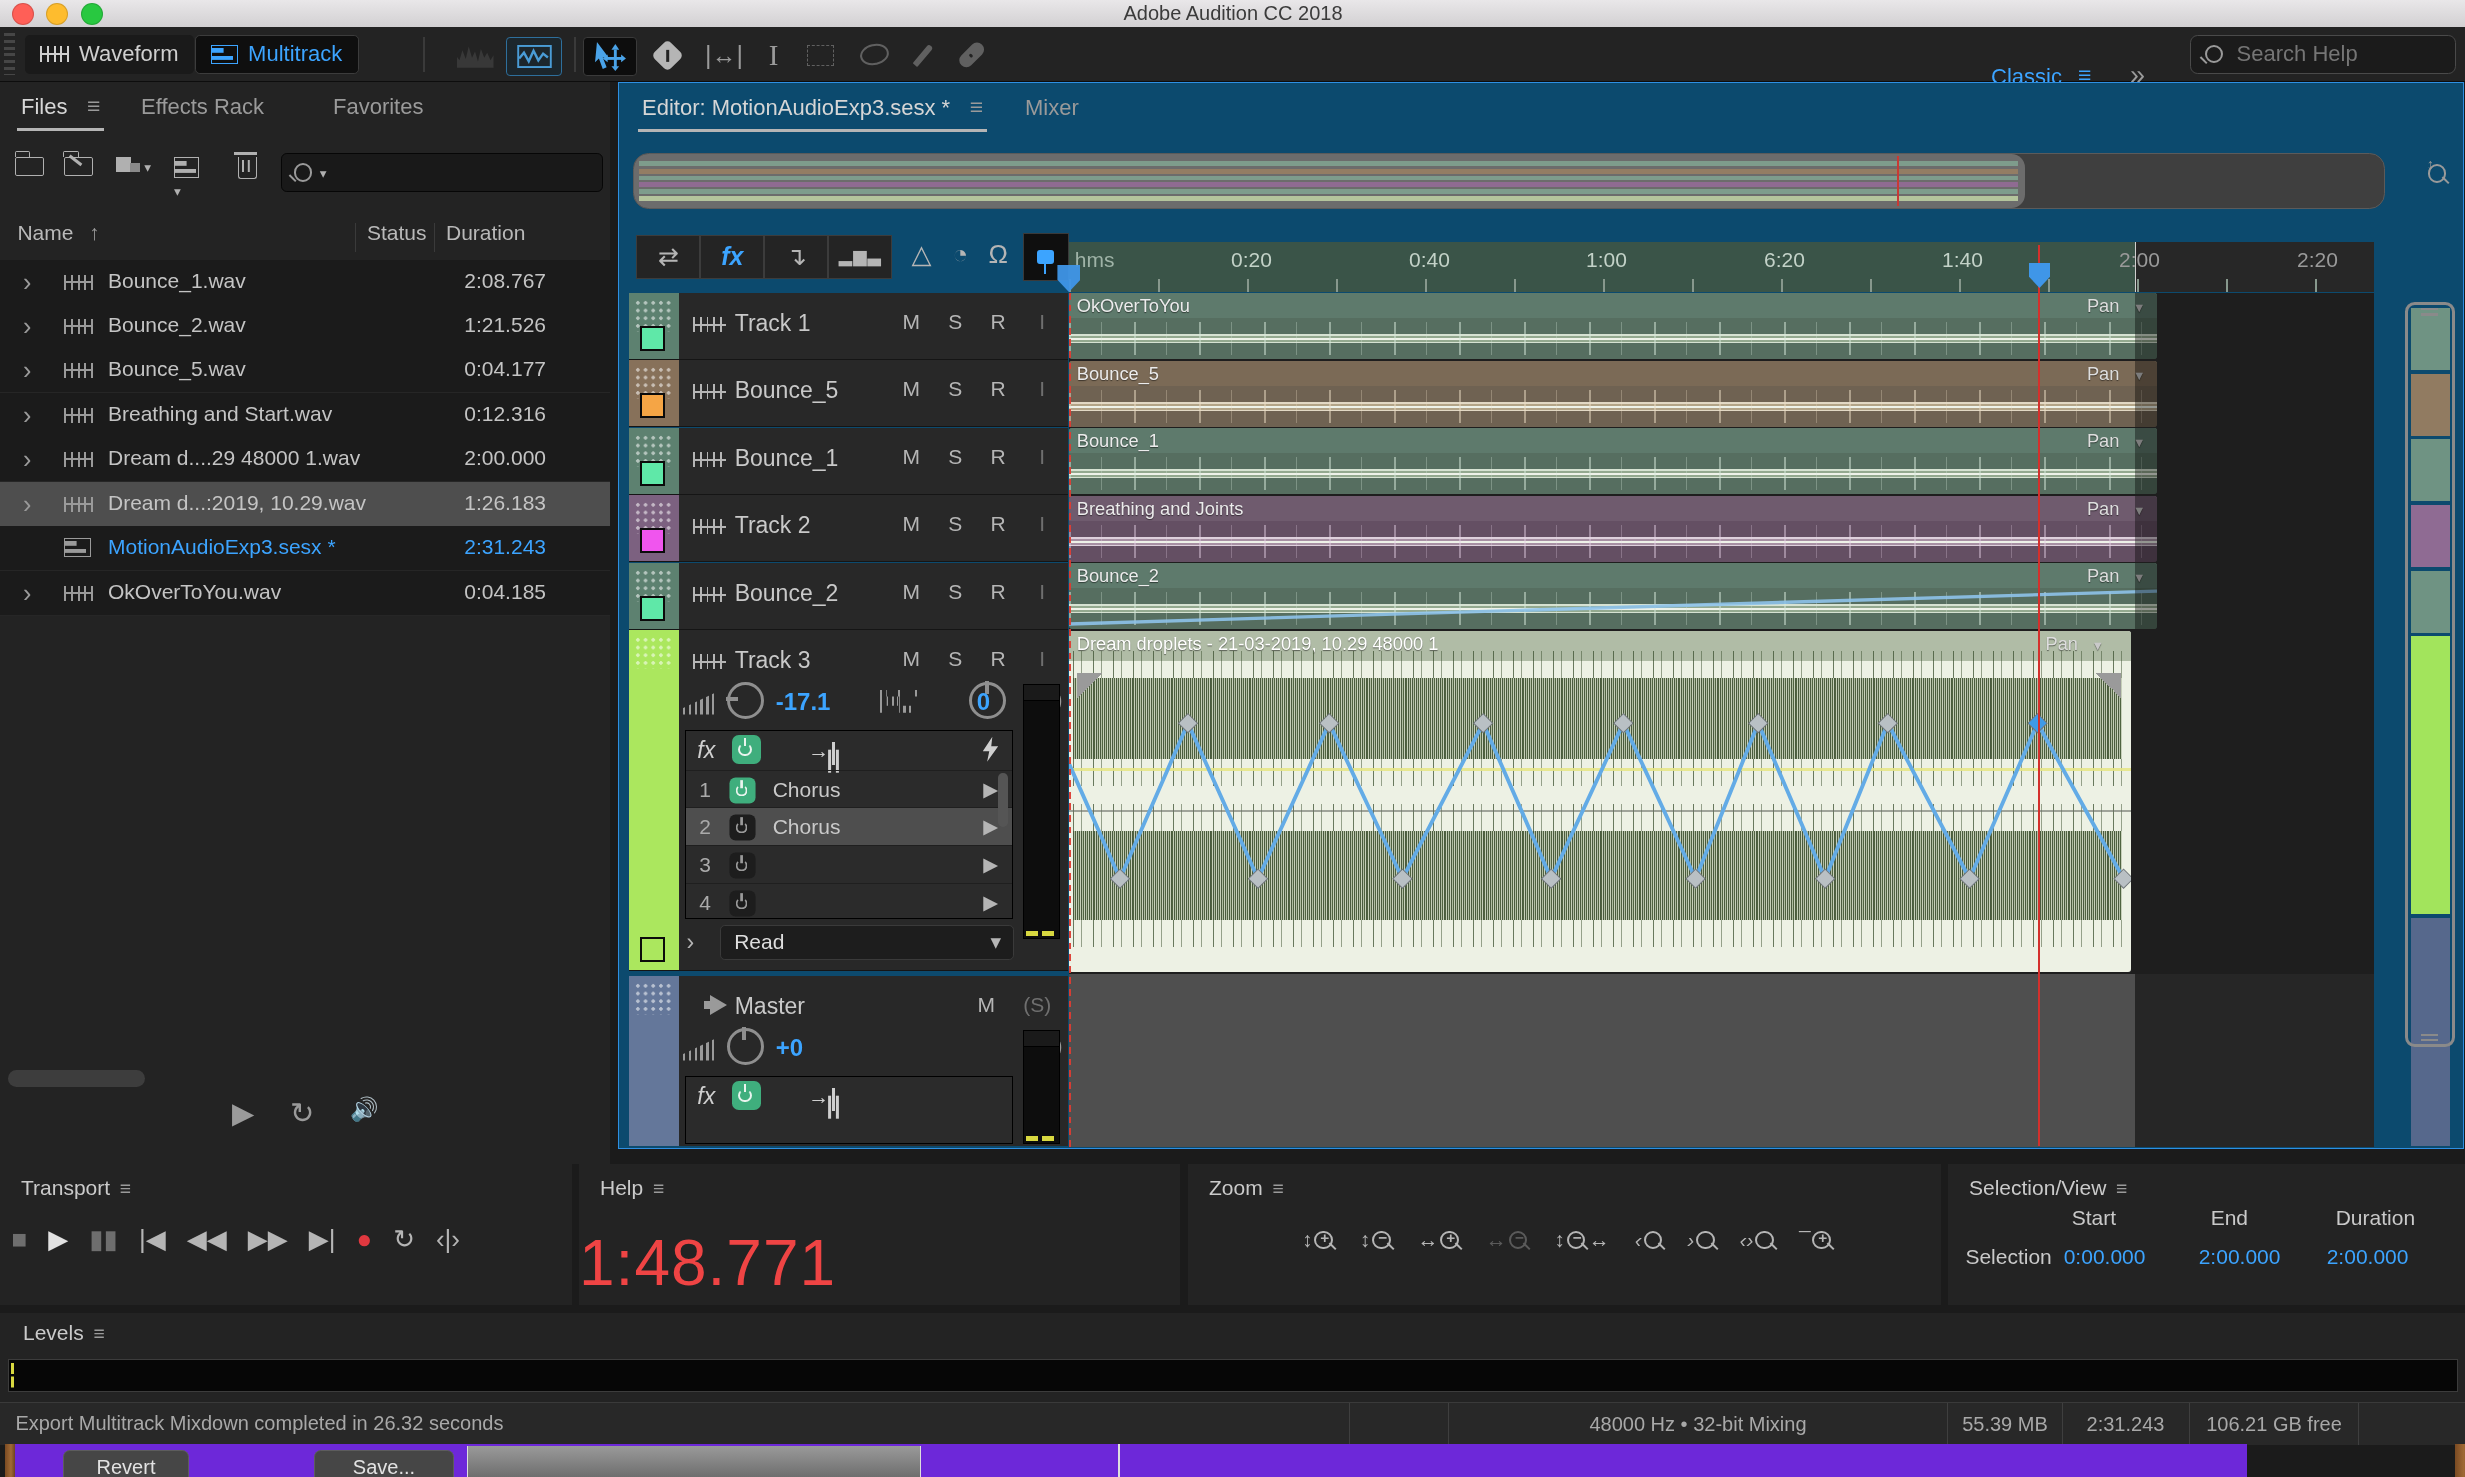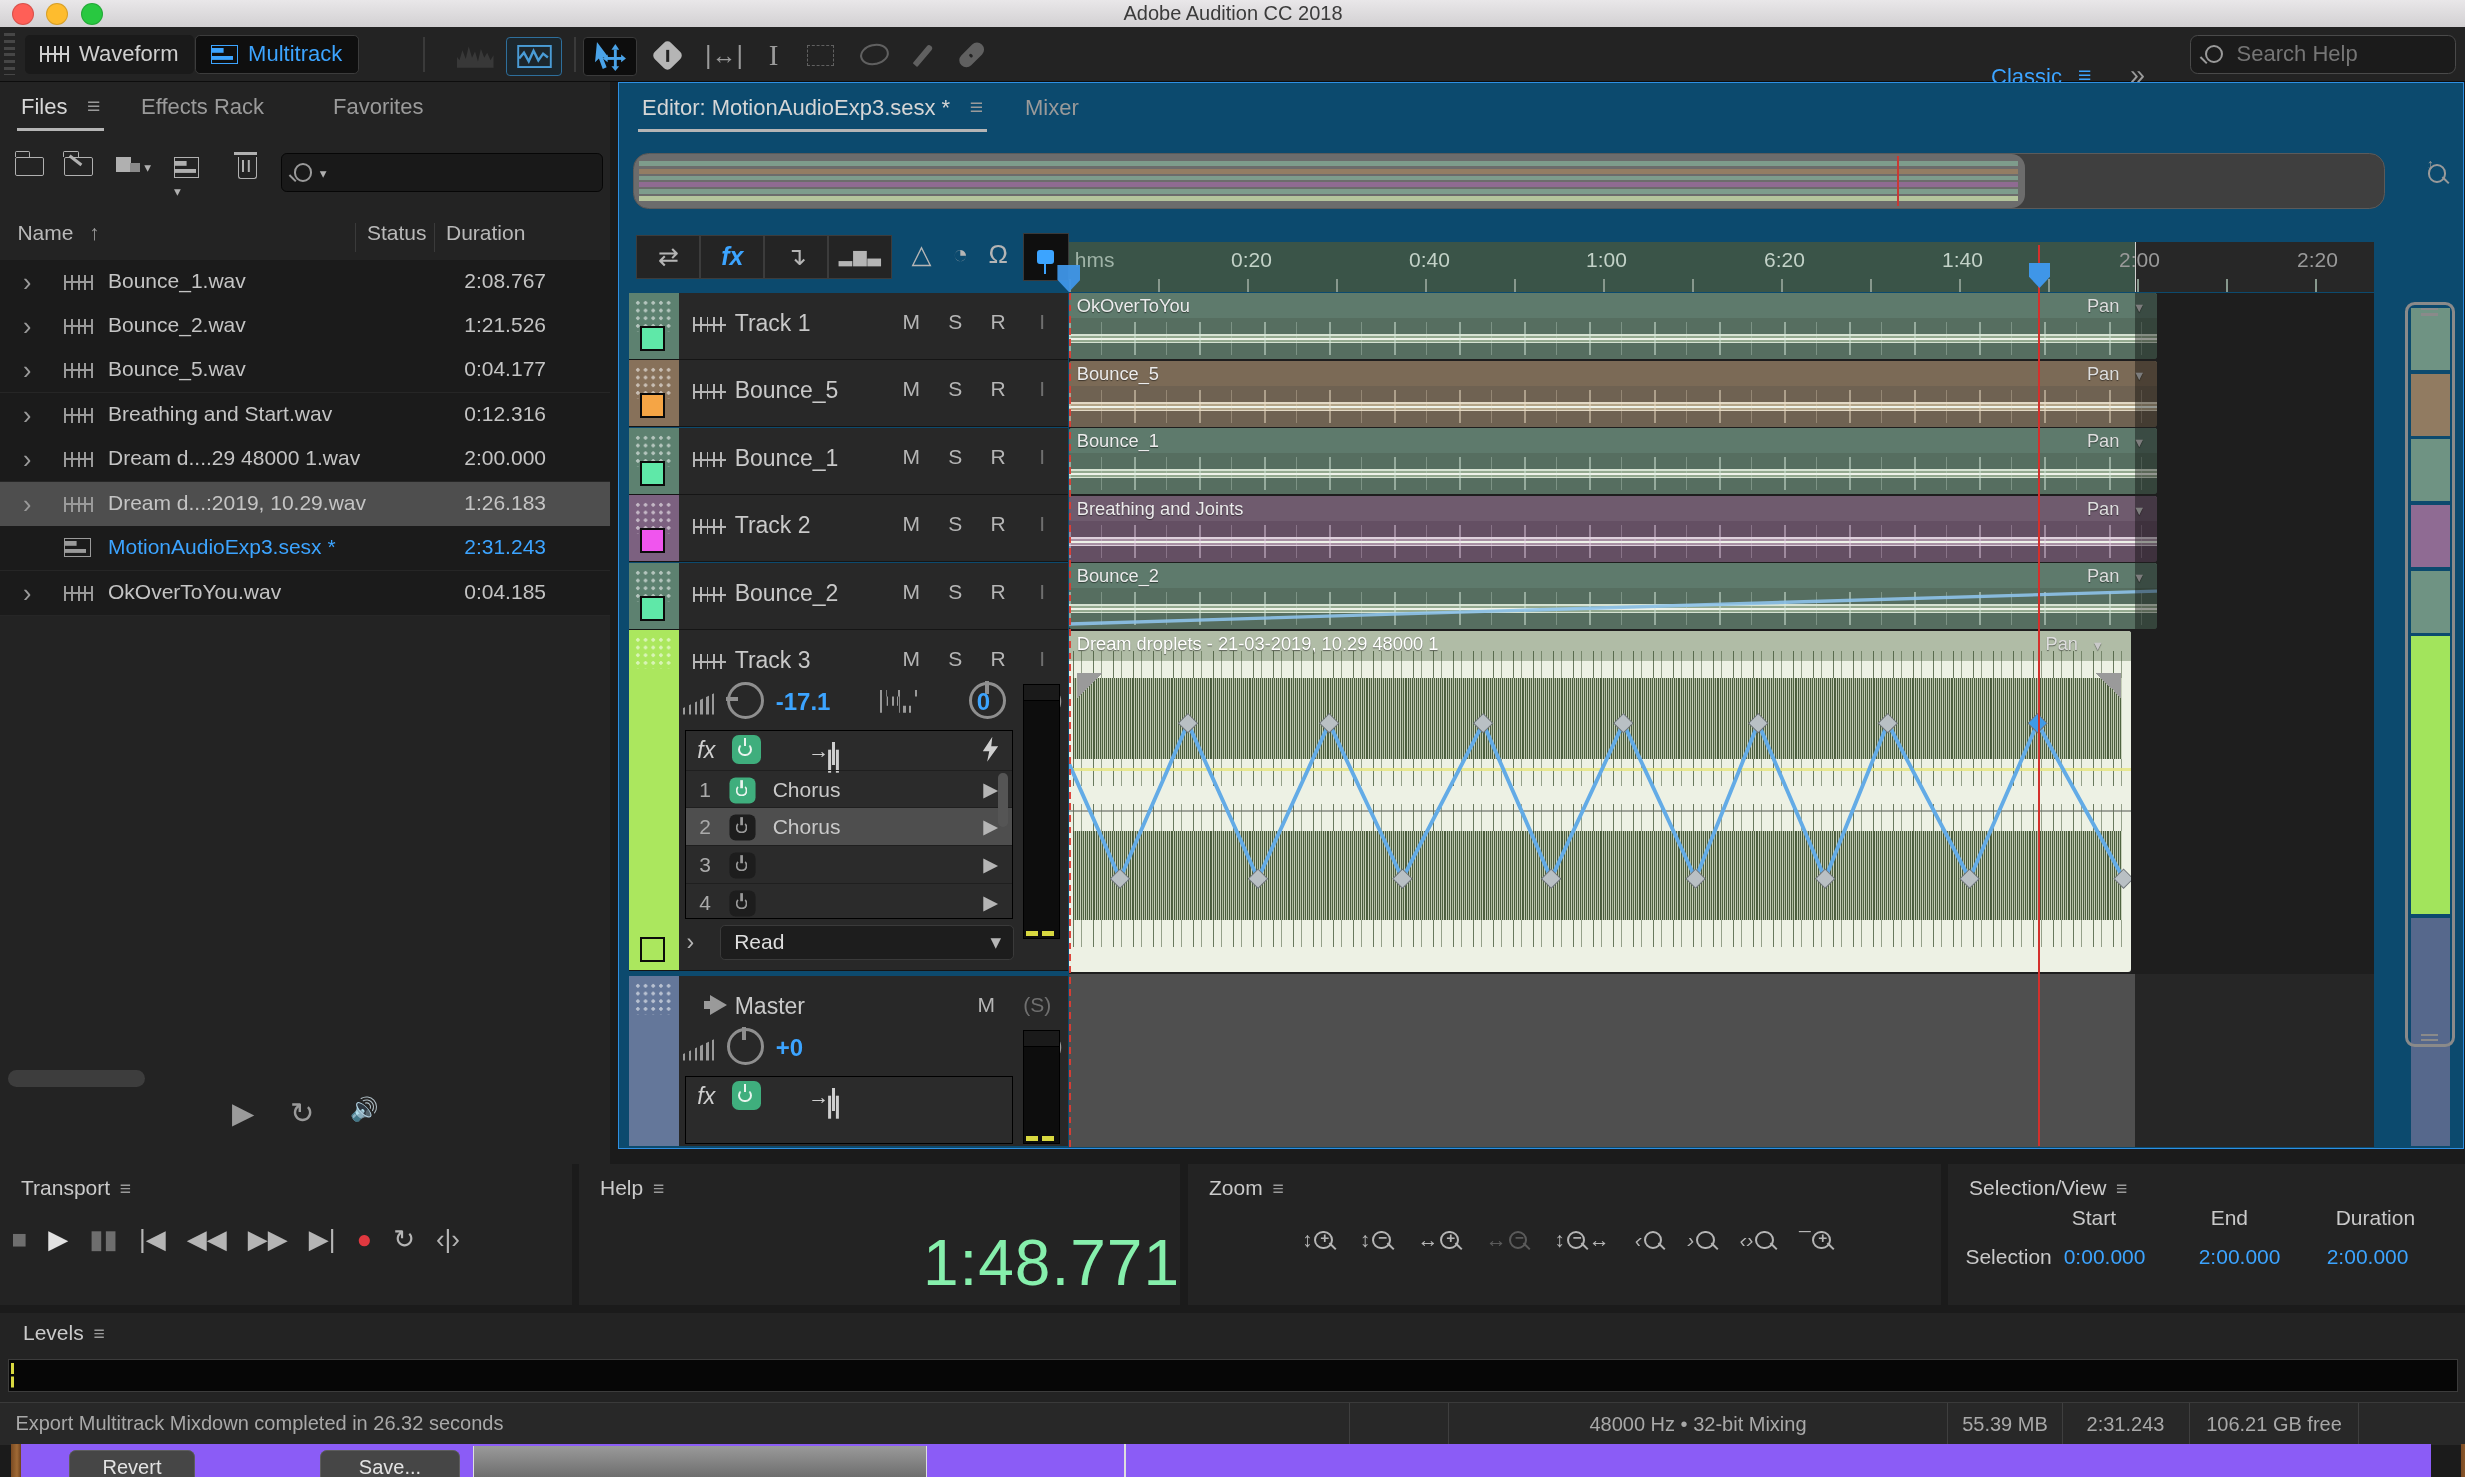--- a/index.html
+++ b/index.html
@@ -156,38 +156,38 @@
   
   .vnav{position:absolute;width:39px}
   .vnavthumb{position:absolute;left:-5.8px;width:50px;border:3.9px solid #8a8a8a;border-radius:9.7px;box-sizing:border-box}
   .vnavthumb::before,.vnavthumb::after{content:"";position:absolute;left:13.5px;right:13.5px;height:7.7px;background:repeating-linear-gradient(#8a8a8a 0 2.4px,transparent 2.4px 5.3px)}
   .vnavthumb::before{top:2.9px}.vnavthumb::after{bottom:2.9px}
   
   .bpanel{position:absolute;top:1164px;height:141px;background:#232323}
   .bpanel .ptitle{position:absolute;left:21px;top:11.6px}
   .transport-icons{position:absolute;left:11.6px;top:60px;display:flex;gap:21px;font-size:26px;color:#b5b5b5;align-items:center}
   .transport-icons .dim{color:#6e6e6e}
-  .bigtime{position:absolute;left:0;right:0;top:62px;text-align:right;font-size:64px;color:#86efac;letter-spacing:1px}
+  .bigtime{position:absolute;left:0;right:0;top:62px;text-align:left;font-size:64px;color:#ef4444;letter-spacing:1px}
   .zoomicons{position:absolute;left:114px;top:64px;display:flex;gap:25px;align-items:center;color:#b5b5b5;font-size:21px}
   .zico{display:flex;align-items:center;gap:1.9px}
   .zico .mag{border-color:#b5b5b5}.zico .mag::after{background:#b5b5b5}
   .zico .sign{position:relative;left:-14.5px;top:-1.9px;width:0;font-size:15.4px;font-weight:bold}
   .zico.dim{opacity:.38}
   .svtable{position:absolute;left:9.7px;top:42px;font-size:21px}
   .svtable .h{color:#c9c9c9}
   .svtable .v{color:#3ca4ff}
   
   .levels{position:absolute;left:0;top:1313px;width:2466px;height:89px;background:#232323}
   .levelbar{position:absolute;left:7.7px;top:46px;width:2450px;height:33px;background:#060606;border:1px solid #3c3c3c;box-sizing:border-box}
   .levelbar::before{content:"";position:absolute;left:1.9px;top:2.9px;width:3.9px;height:11.6px;background:#d8d840;box-shadow:0 13.5px 0 0 #d8d840}
   
   .statusbar{position:absolute;left:0;top:1402px;width:2466px;height:42px;background:#282828;border-top:1px solid #3a3a3a;font-size:20px;color:#a8a8a8}
   .statusbar .cell{position:absolute;top:0;height:42px;display:flex;align-items:center;justify-content:center;border-left:1px solid #3f3f3f;box-sizing:border-box;white-space:nowrap}
   
-  .bstrip{position:absolute;left:11px;top:1444px;width:2420px;height:33px;background:#8b5cf6}
+  .bstrip{position:absolute;left:5px;top:1444px;width:2242px;height:33px;background:#6d28d9}
   .bbtn{position:absolute;top:5.8px;height:33px;background:#464646;border:1px solid #5d5d5d;border-radius:6.8px 6.8px 0 0;font-size:20px;color:#e2e2e2;display:flex;align-items:flex-start;justify-content:center;padding-top:4.8px;box-sizing:border-box}
   .wood{position:absolute;top:0;height:33px;background:linear-gradient(90deg,#7a4a22,#a06a35 60%,#6f431f)}
   .greyinset{position:absolute;left:462px;top:1.9px;width:452px;height:31px;background:linear-gradient(#9a9a9a,#6e6e6e);border-left:1.9px solid #dedede;border-right:1.9px solid #dedede}
 </style>
 </head>
 <body>
 
 <div class="titlebar">
   <span class="tl" style="left:11.6px;background:#ff5f57"></span>
   <span class="tl" style="left:46px;background:#febc2e"></span>

